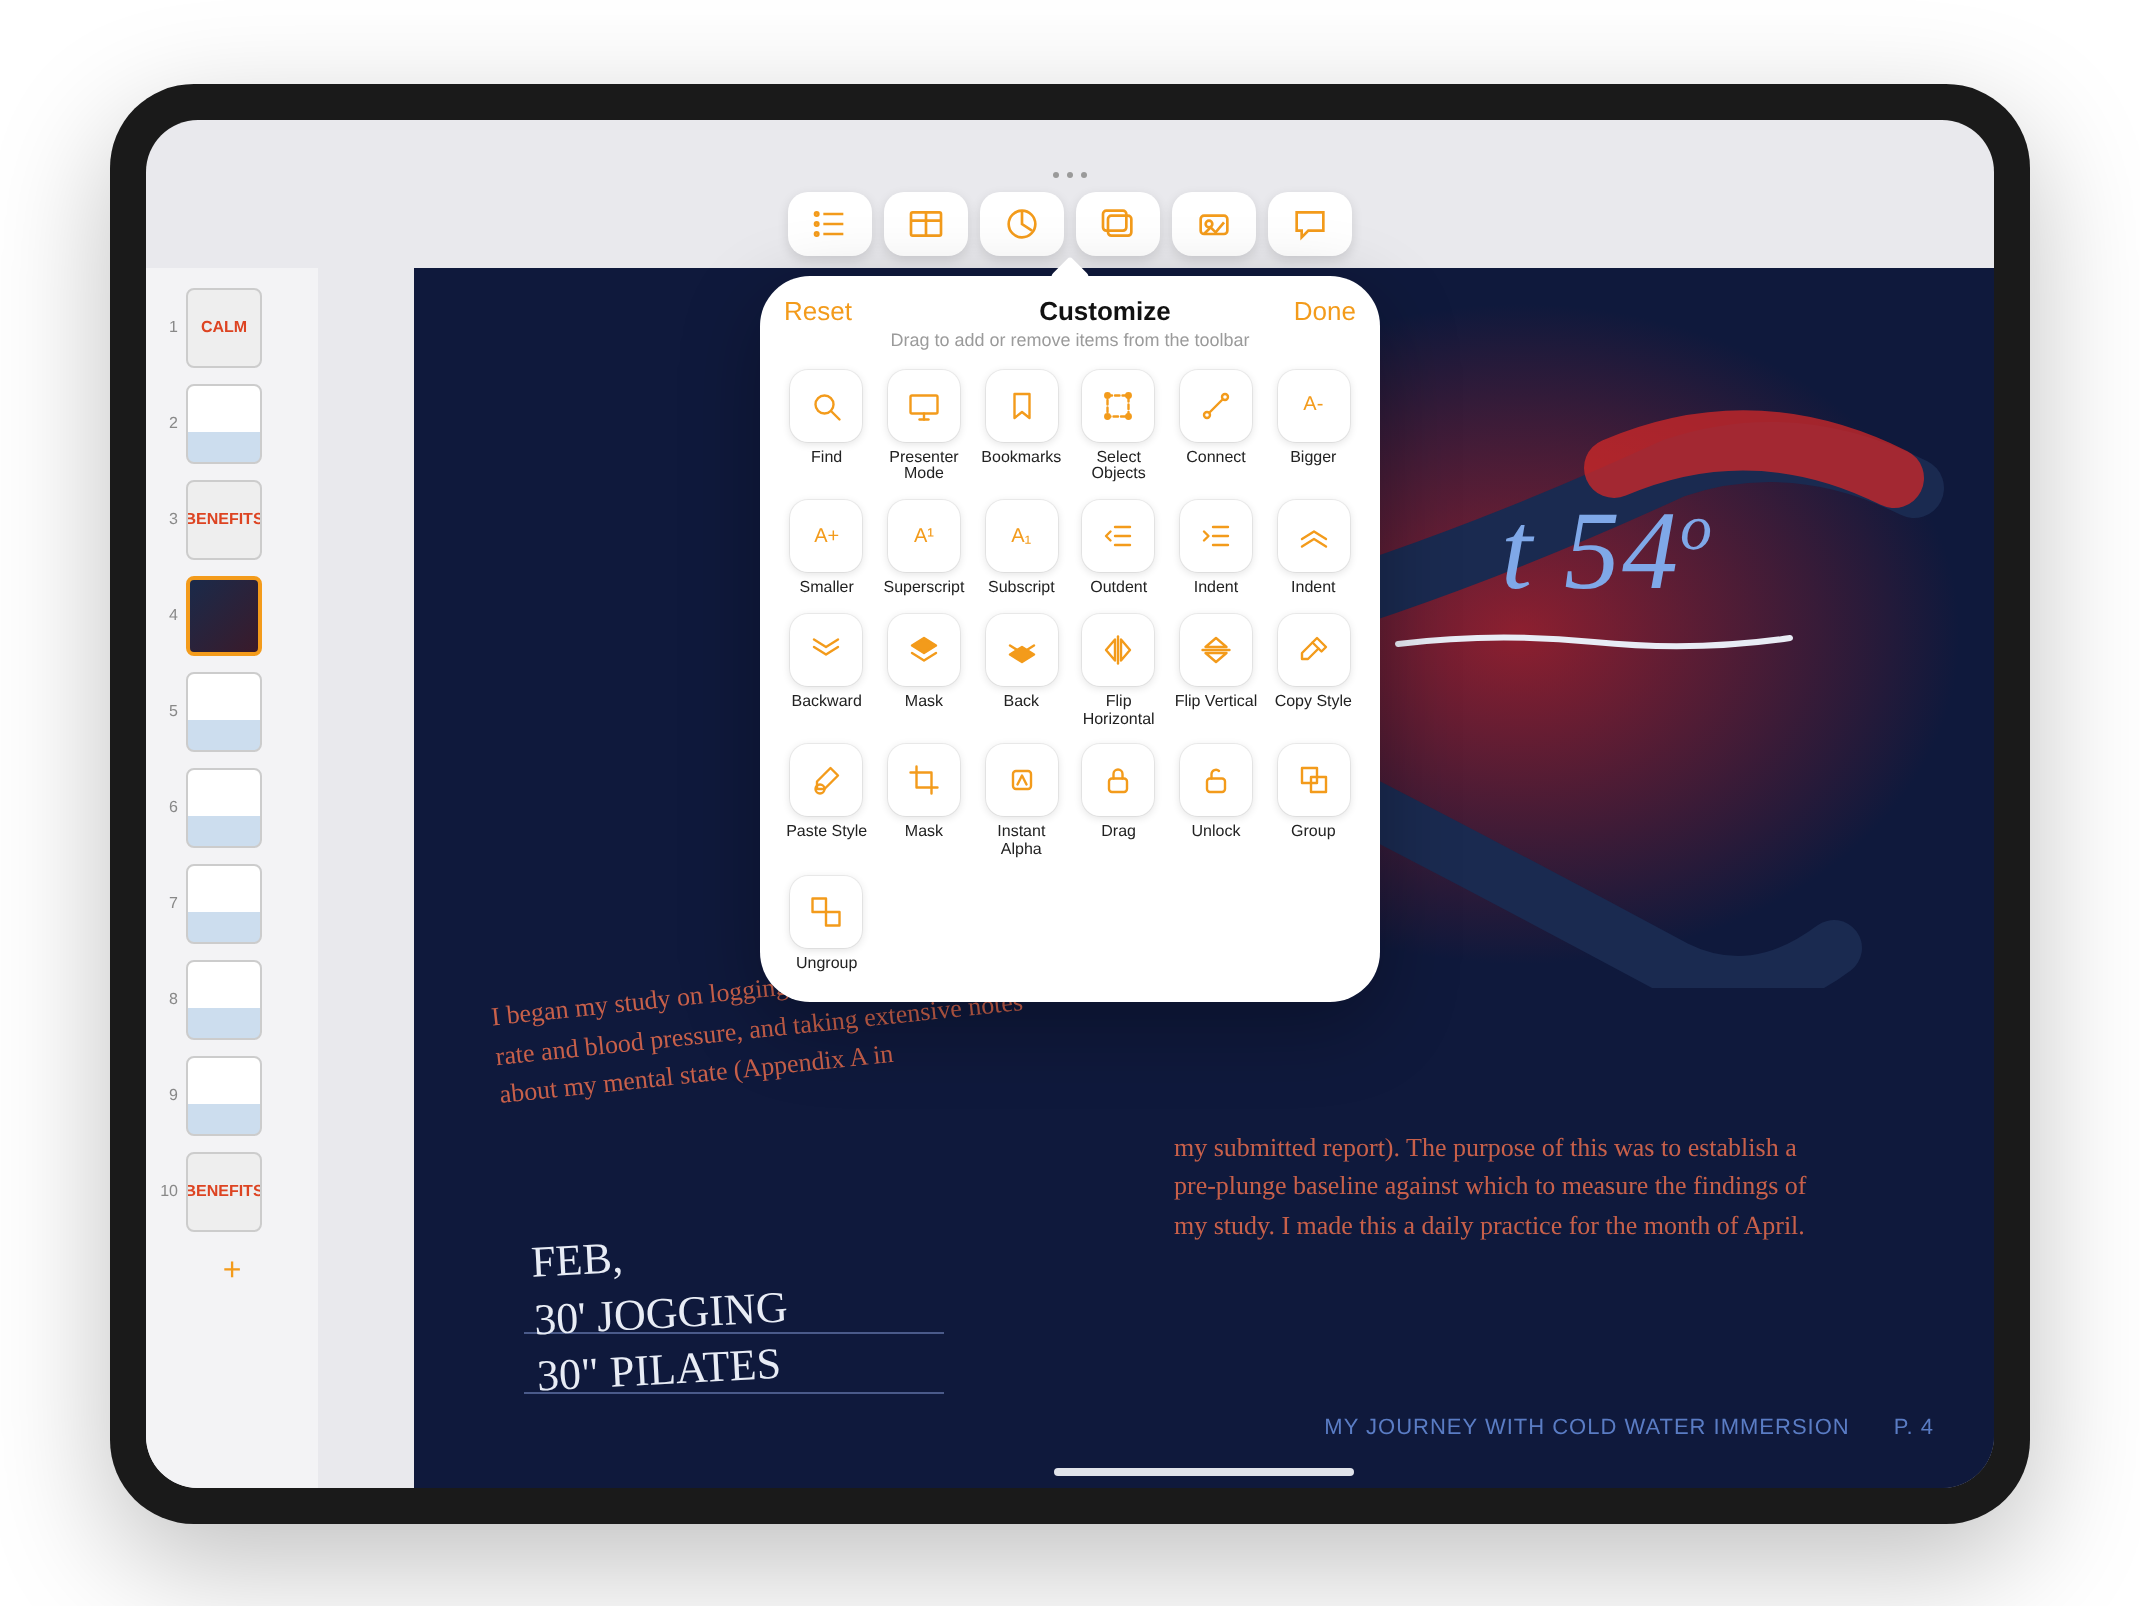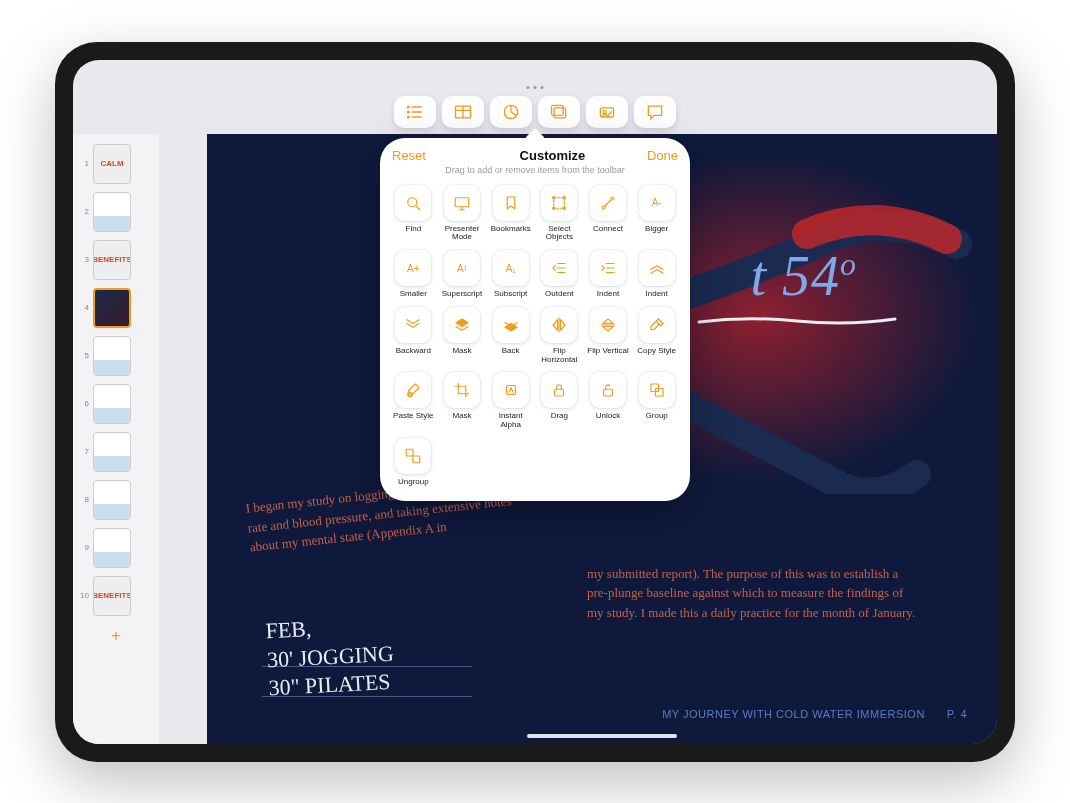--- a/index.html
+++ b/index.html
@@ -270,21 +270,21 @@
         <path d="M130 180 Q250 240 380 310 Q420 330 460 300" stroke="#1a2a50" stroke-width="28" fill="none" stroke-linecap="round"></path>
         <path d="M110 200 Q140 280 180 330" stroke="#1a2a50" stroke-width="26" fill="none" stroke-linecap="round"></path>
       </svg>
       <div class="big54">
         <span style="font-style:italic">t 54</span><sup>o</sup>
       </div>
       <svg class="white-scribble" viewBox="0 0 200 12">
         <path d="M2 8 Q50 2 100 7 T198 5" stroke="#e8ecf5" stroke-width="3" fill="none" stroke-linecap="round"></path>
       </svg>
       <div class="bodytext">I began my study on logging biometric data, heart rate and blood pressure, and taking extensive notes about my mental state (Appendix A in</div>
-      <div class="bodytext2">my submitted report). The purpose of this was to establish a pre-plunge baseline against which to measure the findings of my study. I made this a daily practice for the month of January.</div>
+      <div class="bodytext2">my submitted report). The purpose of this was to establish a pre-plunge baseline against which to measure the findings of my study. I made this a daily practice for the month of April.</div>
       <div class="hw-line" style="left:55px; top:532px; width:210px;"></div>
       <div class="hw-line" style="left:55px; top:562px; width:210px;"></div>
       <div class="handwriting">
         <div>FEB,</div>
         <div>30' JOGGING</div>
         <div>30" PILATES</div>
       </div>
       <div class="footer-line">
         <span>MY JOURNEY WITH COLD WATER IMMERSION</span>
         <span>P. 4</span>

